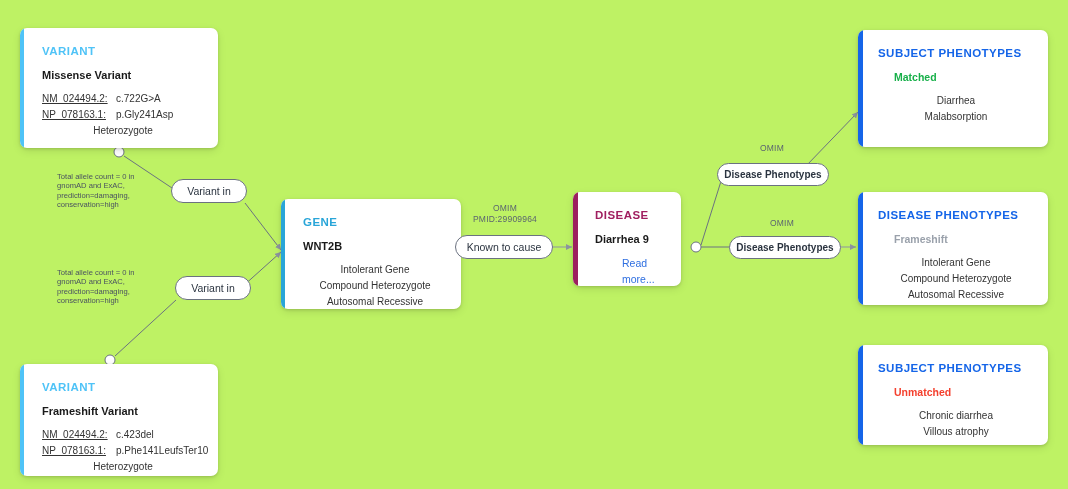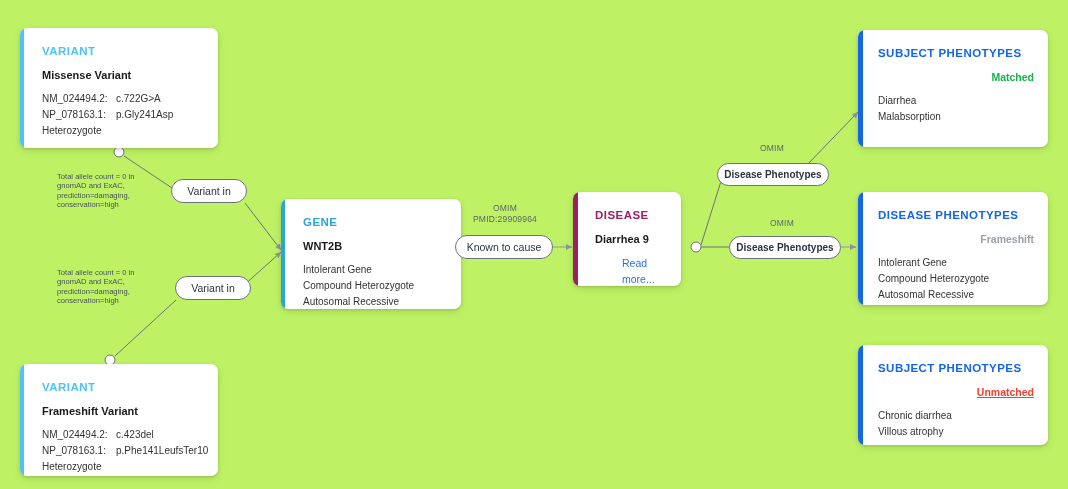--- a/index.html
+++ b/index.html
@@ -54,35 +54,35 @@
   }
   .card-sub {
     font-size: 11px;
     font-weight: bold;
     color: #1a1a1a;
     margin: 0 0 10px 0;
   }
   .status {
     font-size: 10.5px;
     font-weight: bold;
-    margin: 0 0 10px 0;
-    text-align: right;
+    margin: 0 0 10px 16px;
   }
   .kv {
     display: flex;
     font-size: 10px;
     color: #333333;
     line-height: 16px;
   }
-  .kv .k { width: 74px; flex: none; }
+  .kv .k { width: 74px; flex: none; text-decoration: underline; }
   .kv .v { }
   .plain {
     font-size: 10px;
     color: #333333;
     line-height: 16px;
+    text-align: center;
   }
   .link {
     font-size: 10.5px;
     color: #2f6fe0;
     line-height: 16px;
     cursor: pointer;
     padding-left: 27px;
   }
 
   
@@ -229,21 +229,21 @@
       <div class="plain">Intolerant Gene</div>
       <div class="plain">Compound Heterozygote</div>
       <div class="plain">Autosomal Recessive</div>
     </div>
   </div>
 
   <div class="card" style="left:858px; top:345px; width:190px; height:100px;">
     <div class="accent" style="background:#1565E8; width:5px;"></div>
     <div class="body" style="padding-left:20px;">
       <div class="card-title" style="color:#1565E8;">SUBJECT PHENOTYPES</div>
-      <div class="status" style="color:#F4402E;text-decoration:underline;">Unmatched</div>
+      <div class="status" style="color:#F4402E;">Unmatched</div>
       <div class="plain">Chronic diarrhea</div>
       <div class="plain">Villous atrophy</div>
     </div>
   </div>
 
   <div class="pill thin" style="left:171px; top:179px; width:76px; height:24px;">Variant in</div>
 
   <div class="pill thin" style="left:175px; top:276px; width:76px; height:24px;">Variant in</div>
 
   <div class="pill thin" style="left:455px; top:235px; width:98px; height:24px;">Known to cause</div>

